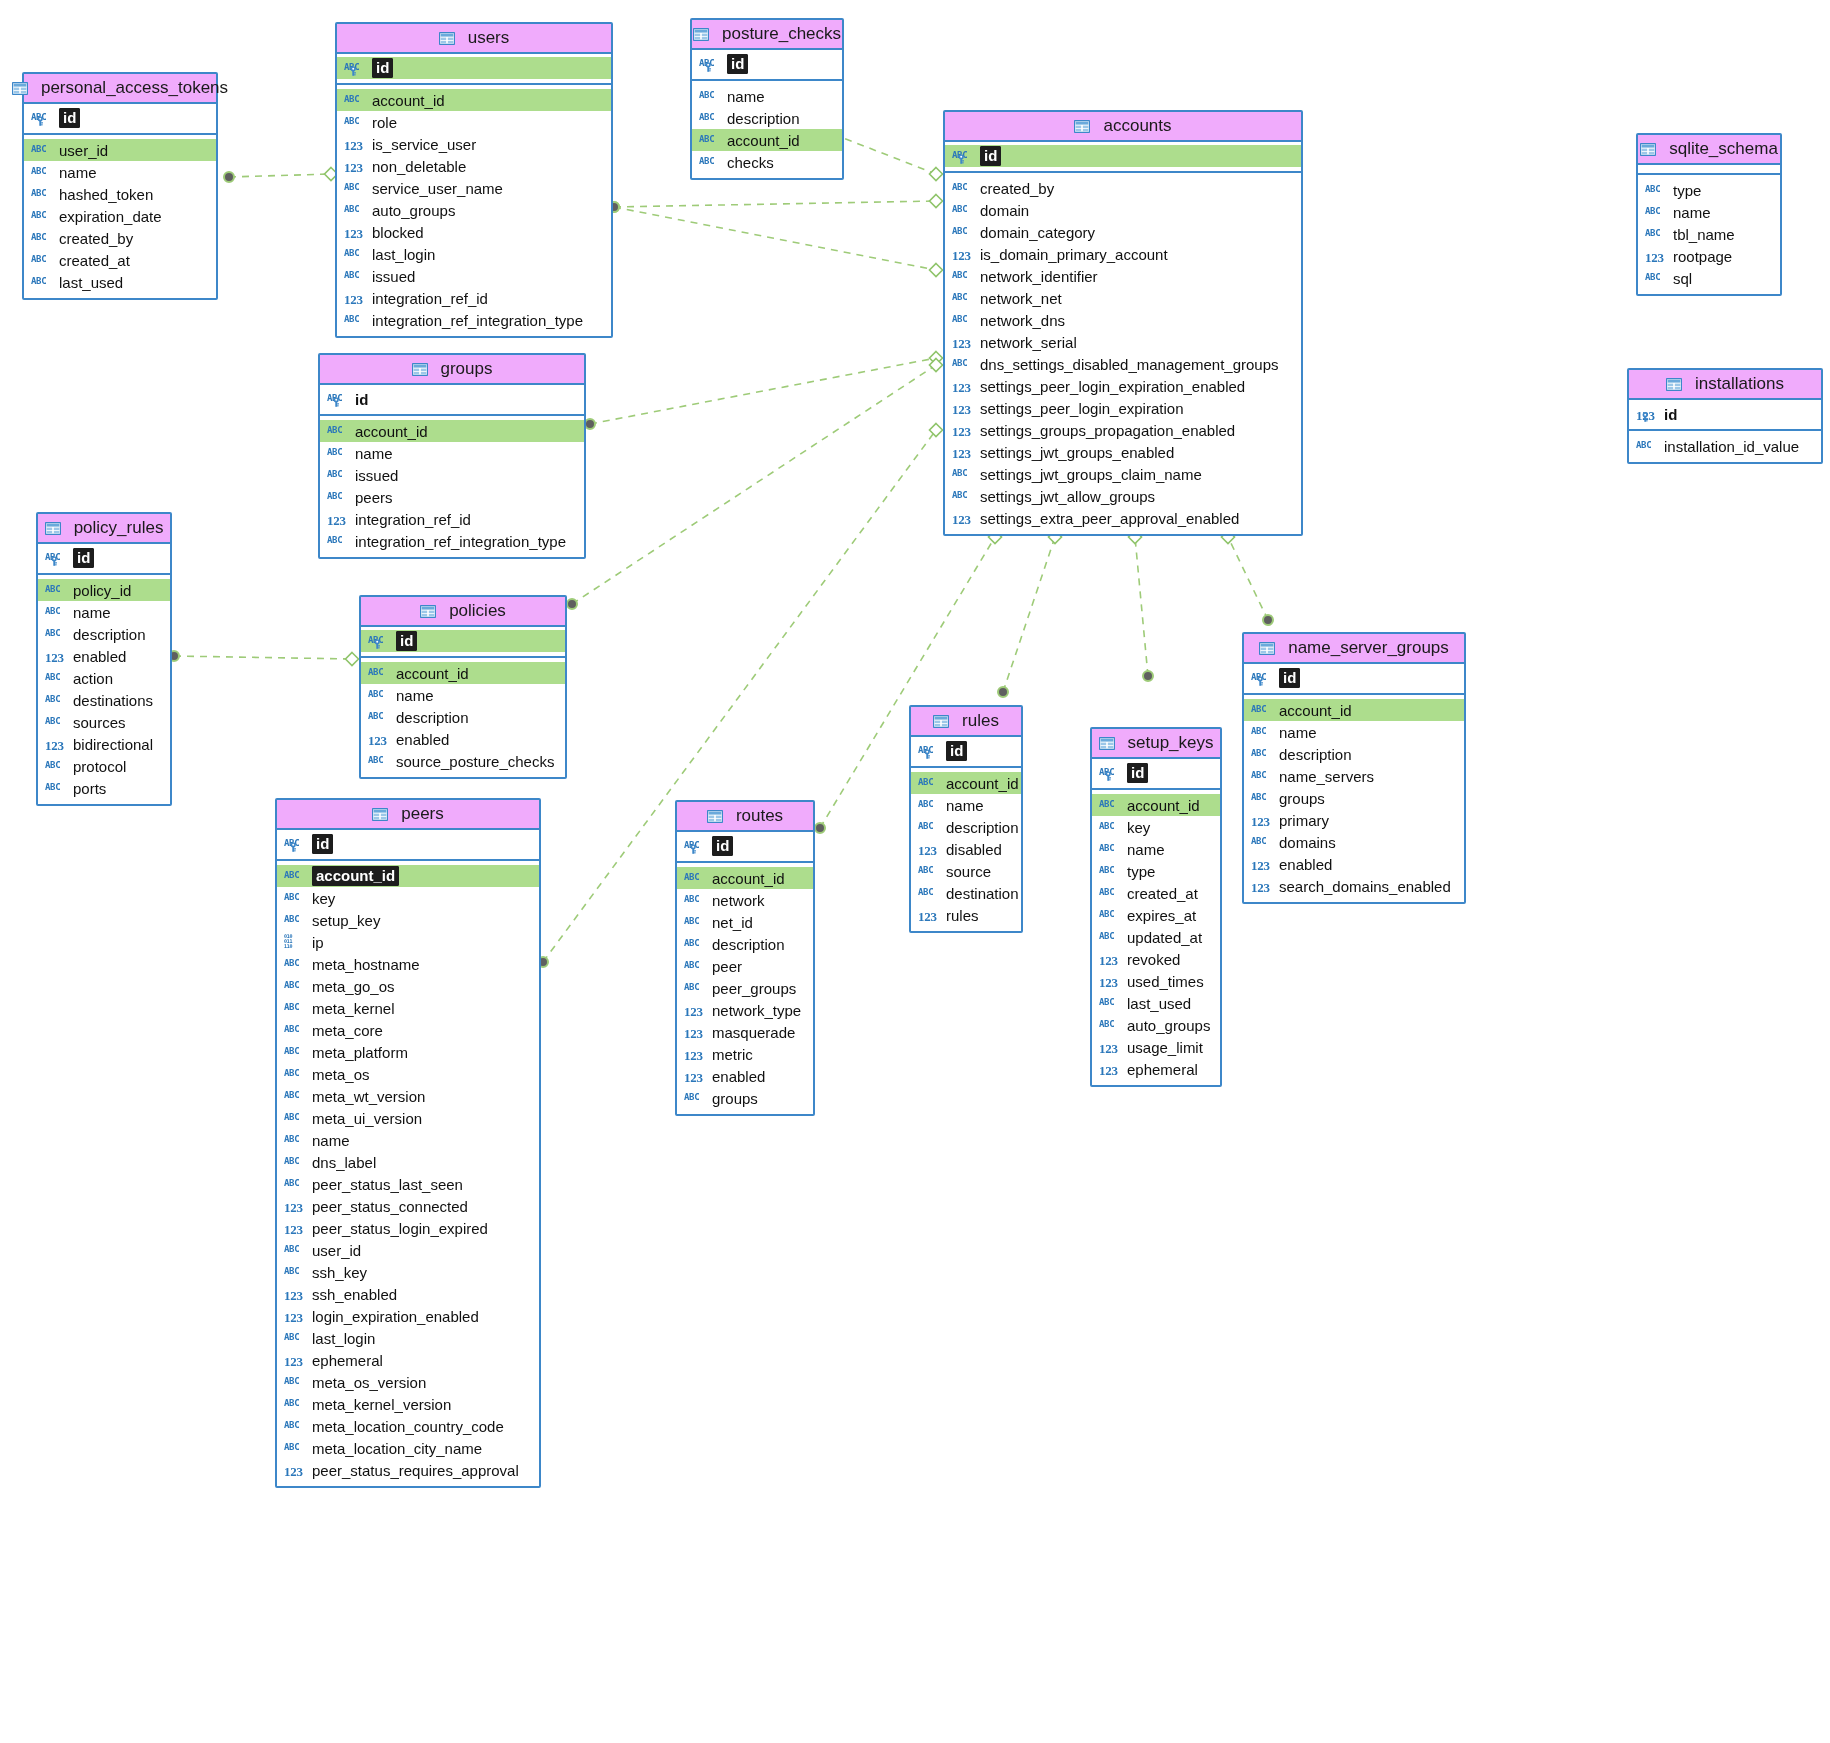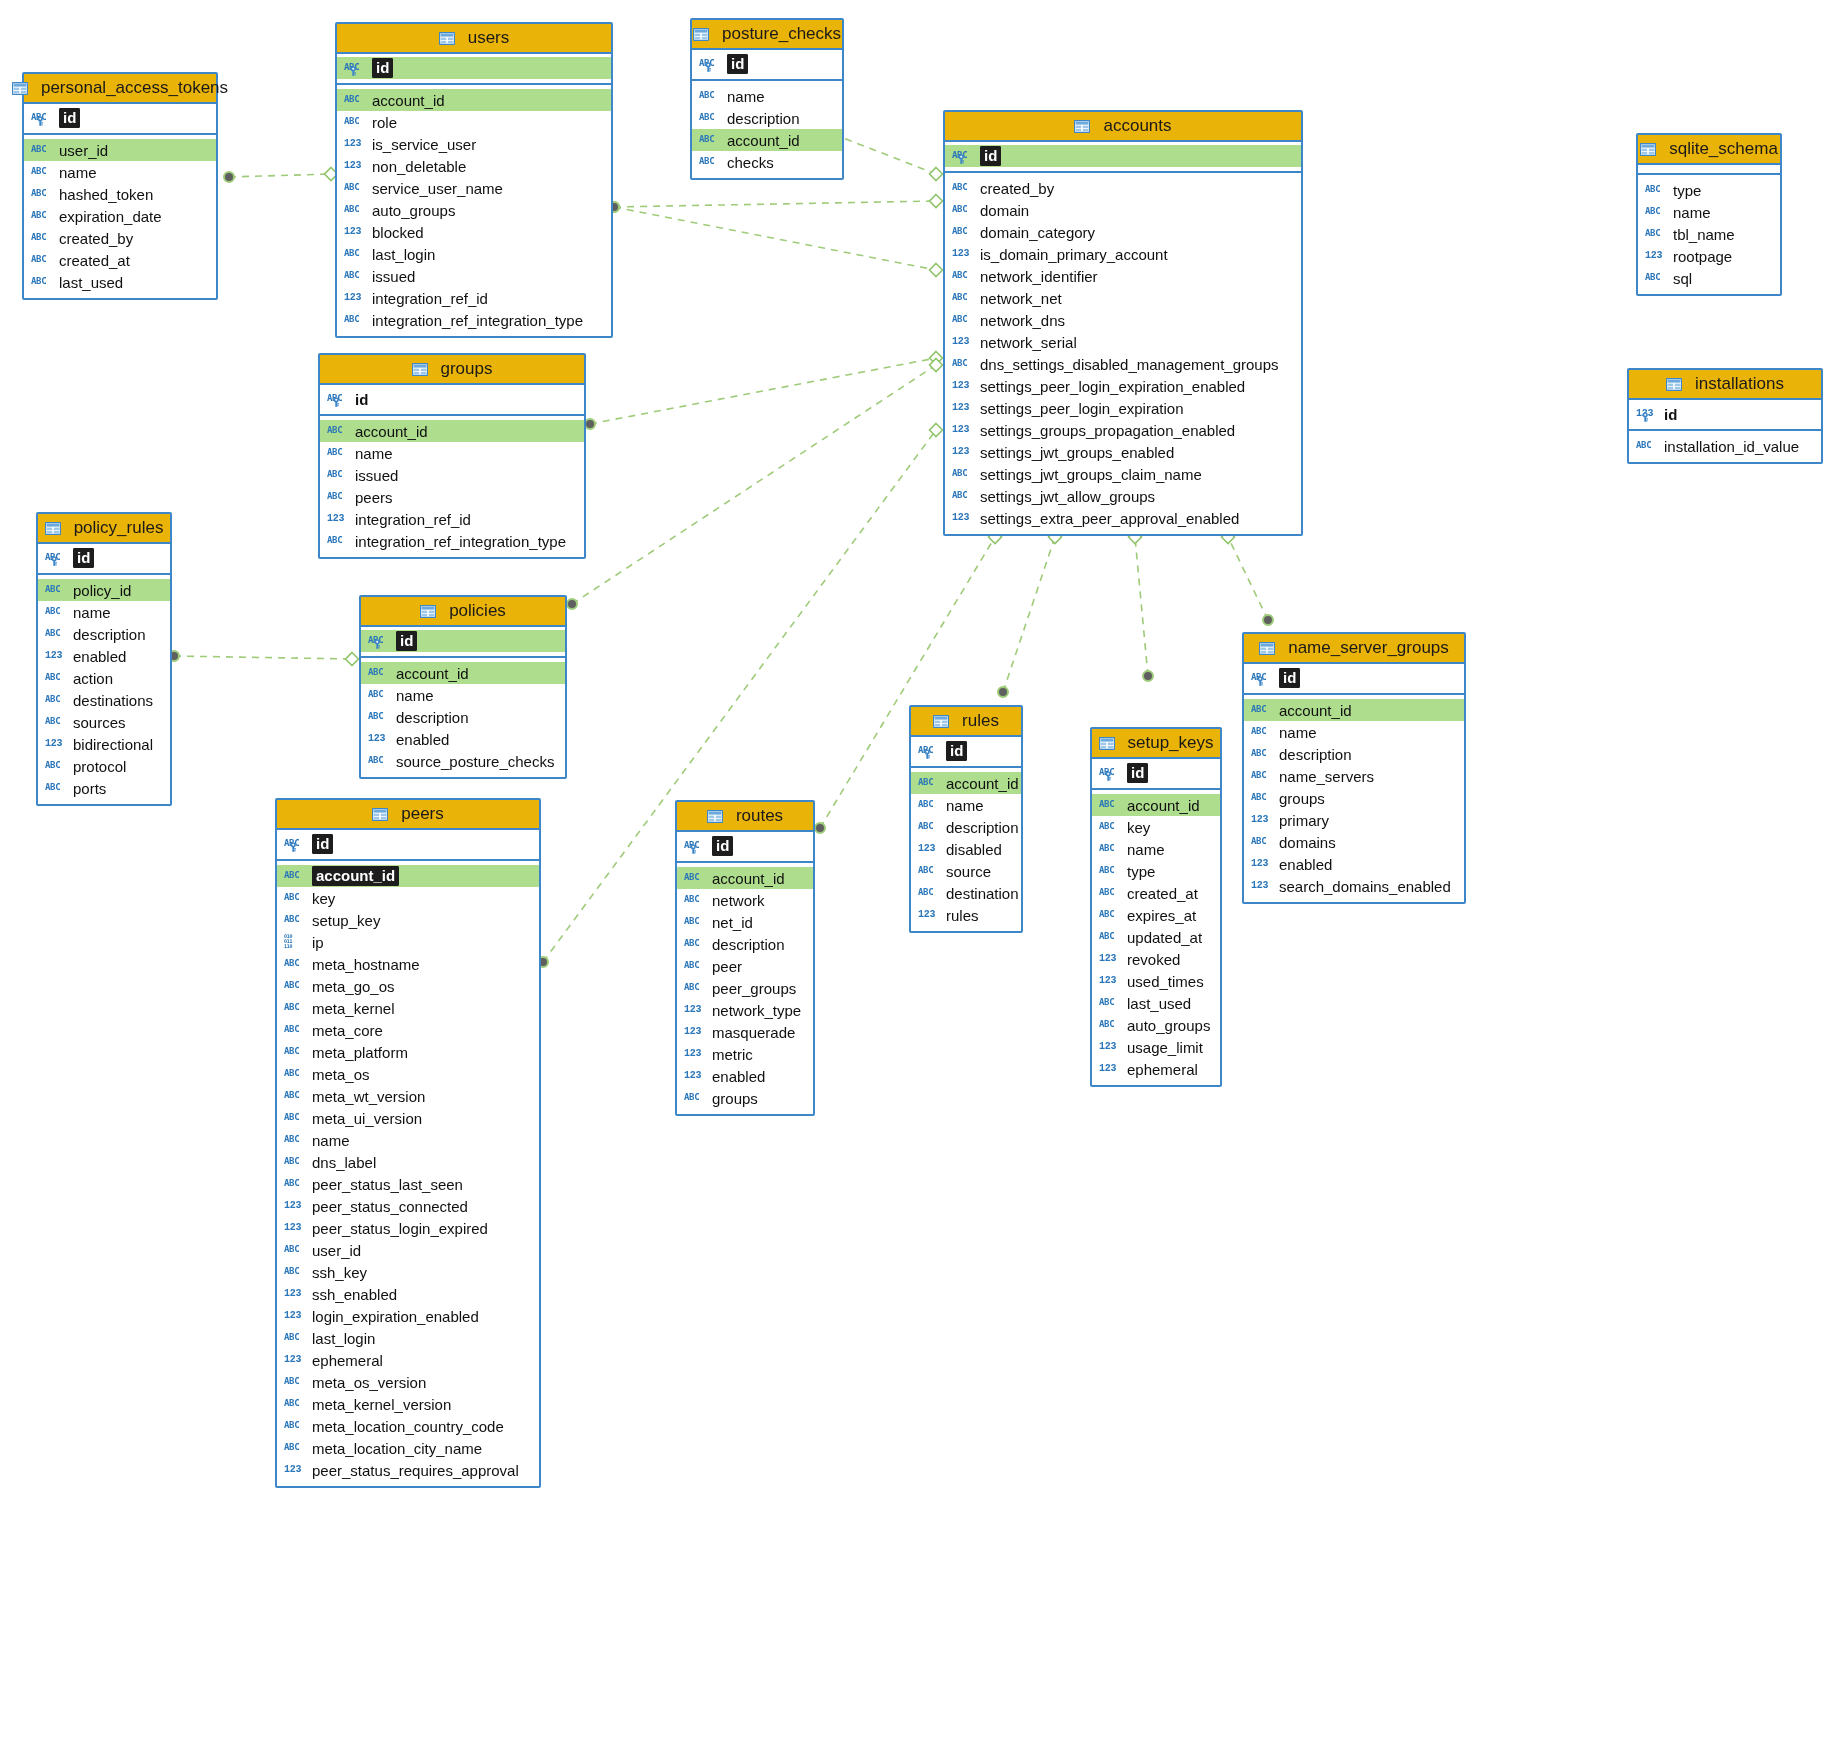--- a/index.html
+++ b/index.html
@@ -23,21 +23,21 @@
     z-index: 1;
   }
   .table-box {
     position: absolute;
     background: #ffffff;
     border: 2px solid #3d87c9;
     border-radius: 2px;
     z-index: 2;
   }
   .tbl-header {
-    background: #eab308;
+    background: #f0abfc;
     border-bottom: 2px solid #3d87c9;
     height: 30px;
     display: flex;
     align-items: center;
     justify-content: center;
     gap: 13px;
     padding: 0 8px;
   }
   .tbl-title {
     font-size: 17px;
@@ -98,22 +98,22 @@
   .tg .abc {
     font-family: "DejaVu Sans Mono", monospace;
     font-size: 9px;
     font-weight: bold;
     color: #2b77ba;
     letter-spacing: -0.3px;
     position: absolute;
     left: 0; top: 2px;
   }
   .tg .num {
-    font-family: Liberation Mono, monospace;
-    font-size: 10px;
+    font-family: Liberation Serif, serif;
+    font-size: 13px;
     font-weight: bold;
     color: #2b77ba;
     position: absolute;
     left: 0; top: 2px;
     letter-spacing: -0.2px;
   }
   .tg .bin {
     font-family: "DejaVu Sans Mono", monospace;
     font-size: 5px;
     font-weight: bold;

